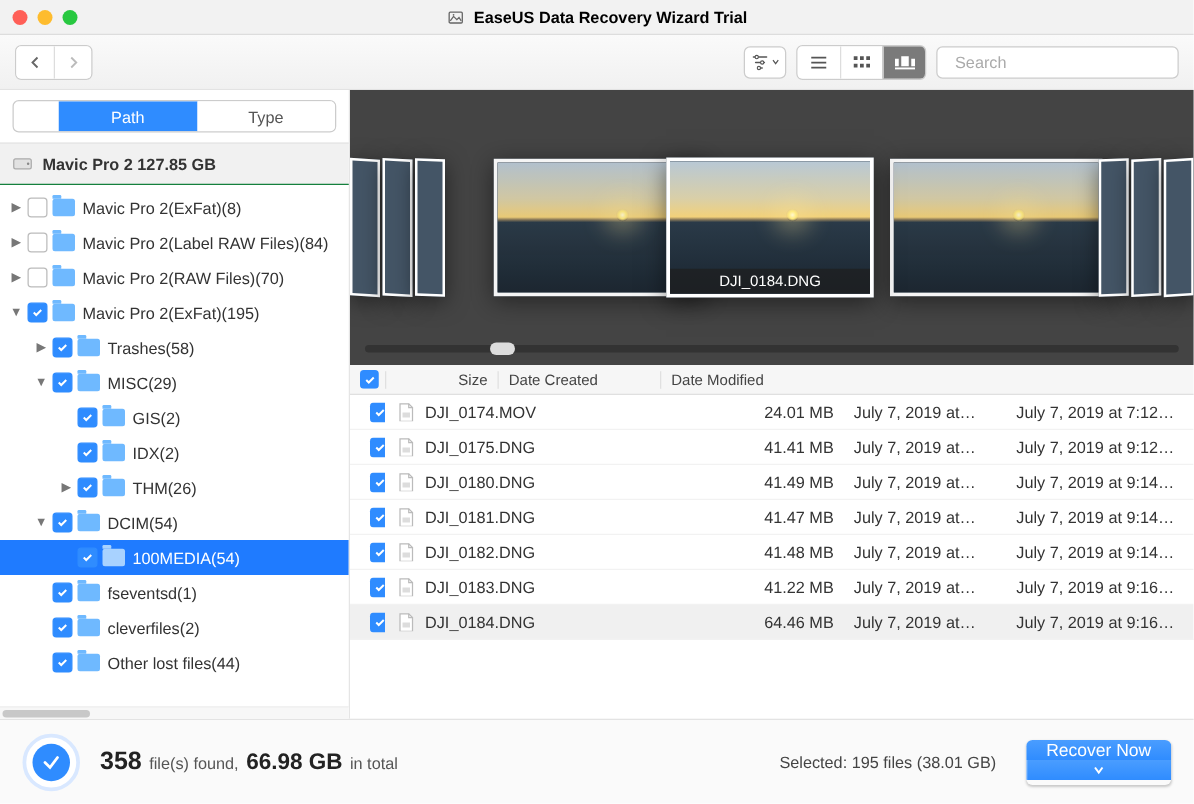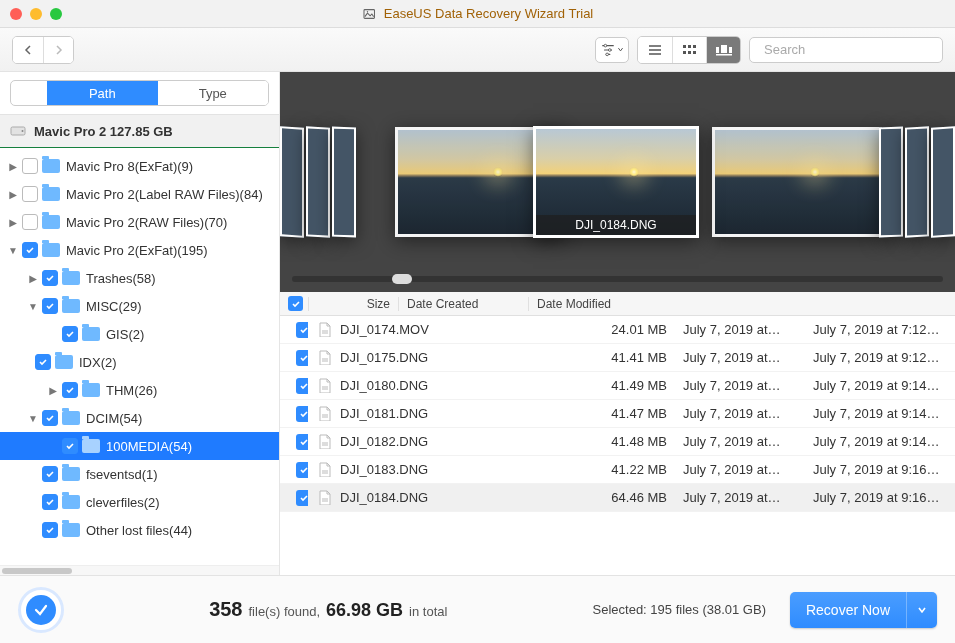--- a/index.html
+++ b/index.html
@@ -3,21 +3,21 @@
 <meta charset="utf-8">
 <style>
 * { box-sizing: border-box; margin: 0; padding: 0; }
 body { font-family: -apple-system, "Helvetica Neue", Arial, sans-serif; font-size: 13px; color: #333; background: #fff; width: 955px; height: 643px; overflow: hidden; display: flex; flex-direction: column; }
 .titlebar { height: 28px; background: #f2f2f2; border-bottom: 1px solid #ddd; display: flex; align-items: center; position: relative; }
 .traffic { display: flex; gap: 8px; margin-left: 10px; }
 .tl { width: 12px; height: 12px; border-radius: 50%; }
 .tl.red { background: #ff5f57; }
 .tl.yellow { background: #febc2e; }
 .tl.green { background: #28c840; }
-.title-center { position: absolute; left: 50%; transform: translateX(-50%); display: flex; align-items: center; gap: 8px; color: #a16207; font-size: 13px; }
+.title-center { position: absolute; left: 50%; transform: translateX(-50%); display: flex; align-items: center; gap: 8px; color: #000000; font-size: 13px; font-weight: bold; }
 .title-center .winicon { width: 14px; height: 14px; display: inline-flex; align-items: center; justify-content: center; }
 .toolbar { height: 44px; background: linear-gradient(#fafafa,#f1f1f1); border-bottom: 1px solid #e3e3e3; display: flex; align-items: center; padding: 0 12px; gap: 8px; }
 .navseg { display: flex; border: 1px solid #ccc; border-radius: 5px; overflow: hidden; background: #fff; }
 .navseg button { width: 30px; height: 26px; border: none; background: #fff; display: flex; align-items: center; justify-content: center; color: #666; cursor: pointer; }
 .navseg button + button { border-left: 1px solid #ddd; }
 .toolbar-spacer { flex: 1; }
 .filterbtn { width: 34px; height: 26px; border: 1px solid #ccc; border-radius: 5px; background: #fff; display: flex; align-items: center; justify-content: center; gap: 2px; color: #555; }
 .viewseg { display: flex; border: 1px solid #ccc; border-radius: 5px; overflow: hidden; }
 .viewseg button { width: 34px; height: 26px; border: none; background: #fff; display: flex; align-items: center; justify-content: center; color: #555; cursor: pointer; }
 .viewseg button + button { border-left: 1px solid #ddd; }
@@ -67,25 +67,25 @@
 .tablehdr .th + .th { border-left: 1px solid #e0e0e0; }
 .filelist { flex: 1; overflow-y: auto; }
 .filerow { display: flex; align-items: center; height: 28px; border-bottom: 1px solid #f2f2f2; font-size: 13px; color: #333; }
 .filerow.sel { background: #f0f0f0; }
 .filerow .cb { width: 16px; height: 16px; border-radius: 3px; background: #2f8cff; color: #fff; display: flex; align-items: center; justify-content: center; margin-left: 8px; }
 .filerow .fi { width: 18px; height: 14px; display: inline-flex; align-items: center; justify-content: center; margin-right: 6px; vertical-align: middle; }
 .filerow .fi svg { width: 14px; height: 16px; }
 .footer { height: 68px; border-top: 1px solid #e3e3e3; background: #fafafa; display: flex; align-items: center; padding: 0 18px; gap: 16px; }
 .prog { width: 46px; height: 46px; border-radius: 50%; background: #fff; border: 3px solid #d9e8ff; display: flex; align-items: center; justify-content: center; position: relative; }
 .prog-check { width: 30px; height: 30px; border-radius: 50%; background: #2f8cff; display: flex; align-items: center; justify-content: center; color: #fff; }
-.footer-text { flex: 1; color: #555; font-size: 13px; display: flex; align-items: baseline; gap: 6px; flex-wrap: wrap; justify-content: center; }
+.footer-text { flex: 1; color: #555; font-size: 13px; display: flex; align-items: baseline; gap: 6px; flex-wrap: wrap; }
 .footer-text .big { font-size: 20px; font-weight: 700; color: #222; }
 .footer-text .med { font-size: 18px; font-weight: 700; color: #222; }
 .selinfo { color: #444; font-size: 13px; margin-right: 8px; }
-.recover { display: flex; height: 36px; border-radius: 5px; overflow: hidden; box-shadow: 0 1px 2px rgba(0,0,0,0.2); }
+.recover { display: flex; height: 36px; border-radius: 5px; overflow: hidden; box-shadow: 0 1px 2px rgba(0,0,0,0.2); flex-direction: column; }
 .recover button { border: none; background: linear-gradient(#4a9dff,#2f8cff); color: #fff; font-size: 14px; padding: 0 16px; cursor: pointer; }
 .recover button.dd { padding: 0 10px; border-left: 1px solid rgba(255,255,255,0.3); }
 .chk-svg { width: 10px; height: 10px; }
 </style>
 </head>
 <body>
 
 <div class="titlebar">
   <div class="traffic">
     <div class="tl red"></div>
@@ -175,21 +175,21 @@
           <rect x="1" y="4" width="14" height="8" rx="1.5" fill="#e2e2e2" stroke="#aaa"></rect>
           <circle cx="12.5" cy="8" r="1" fill="#888"></circle>
         </svg>
       <span>Mavic Pro 2 127.85 GB</span>
     </div>
     <div class="tree" id="tree">
         <div class="tree-row" style="padding-left: 6px;">
           <span class="disc">▶</span>
           <span class="cb"></span>
           <span class="fld"></span>
-          <span class="lbl">Mavic Pro 8(ExFat)(9)</span>
+          <span class="lbl">Mavic Pro 2(ExFat)(8)</span>
         </div>
         <div class="tree-row" style="padding-left: 6px;">
           <span class="disc">▶</span>
           <span class="cb"></span>
           <span class="fld"></span>
           <span class="lbl">Mavic Pro 2(Label RAW Files)(84)</span>
         </div>
         <div class="tree-row" style="padding-left: 6px;">
           <span class="disc">▶</span>
           <span class="cb"></span>
@@ -229,21 +229,21 @@
         <div class="tree-row" style="padding-left: 46px;">
           <span class="disc"></span>
           <span class="cb checked">
             <svg class="chk-svg" viewBox="0 0 10 10">
               <path d="M2 5 L4 7 L8 3" stroke="#fff" stroke-width="1.6" fill="none"></path>
             </svg>
           </span>
           <span class="fld"></span>
           <span class="lbl">GIS(2)</span>
         </div>
-        <div class="tree-row" style="padding-left: 19px;">
+        <div class="tree-row" style="padding-left: 46px;">
           <span class="disc"></span>
           <span class="cb checked">
             <svg class="chk-svg" viewBox="0 0 10 10">
               <path d="M2 5 L4 7 L8 3" stroke="#fff" stroke-width="1.6" fill="none"></path>
             </svg>
           </span>
           <span class="fld"></span>
           <span class="lbl">IDX(2)</span>
         </div>
         <div class="tree-row" style="padding-left: 46px;">

